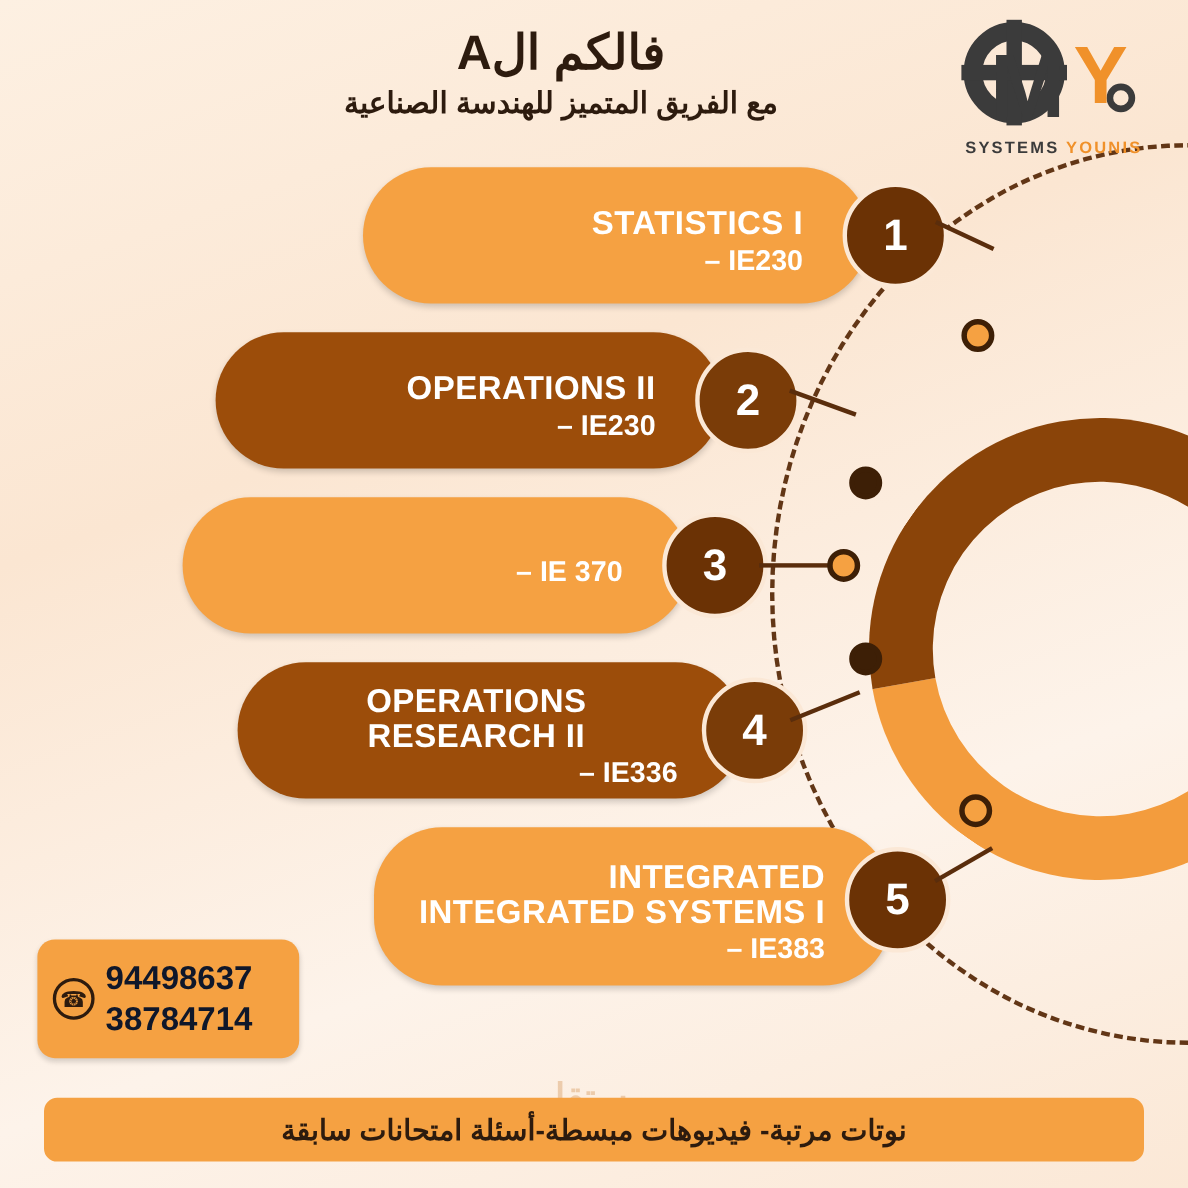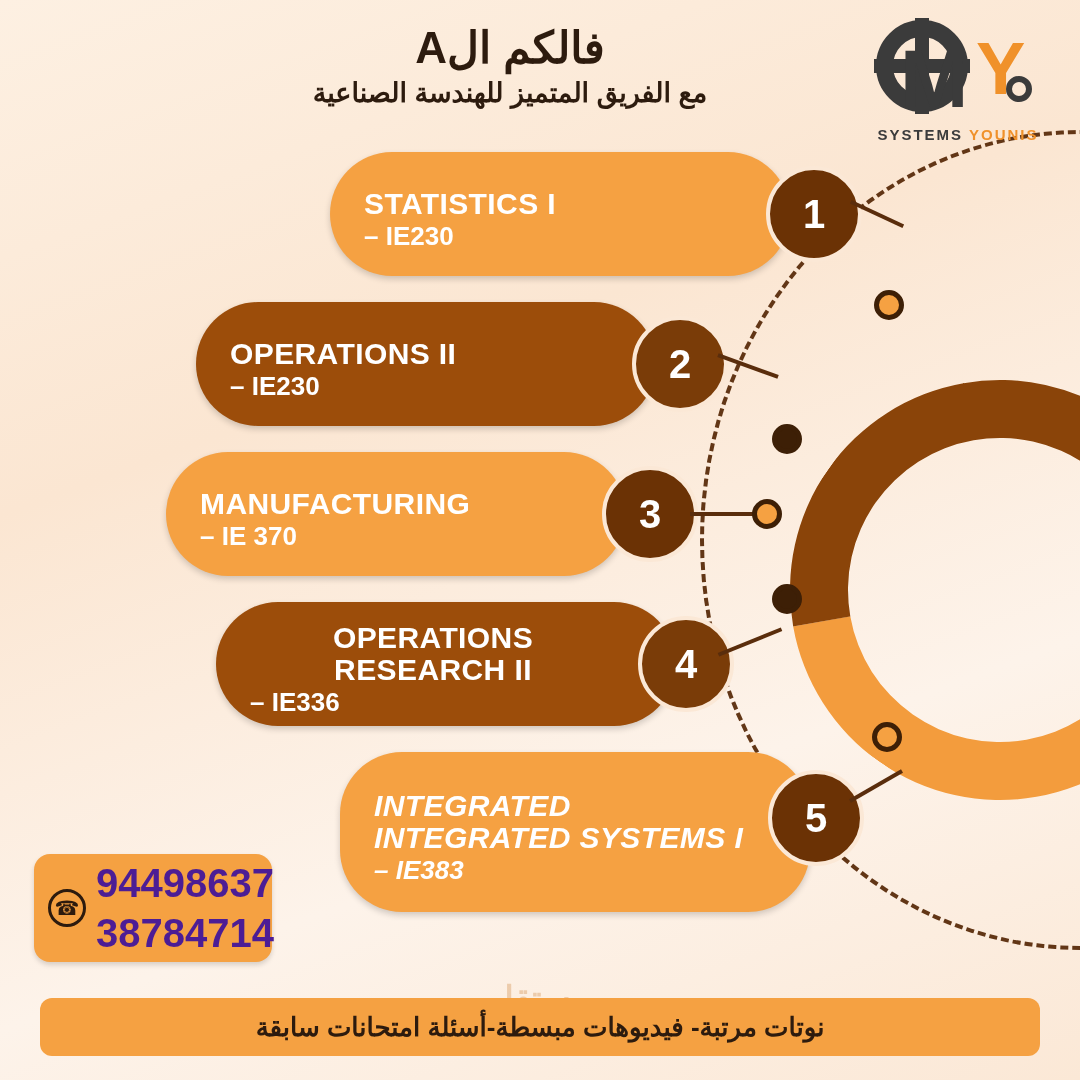--- a/index.html
+++ b/index.html
@@ -94,21 +94,21 @@
   .logo-name .dark { color: #3b3b3b; }
 
   
   .rows { position: absolute; top: 152px; left: 0; width: 1080px; }
   .row { position: relative; height: 150px; }
   .pill {
     position: absolute;
     height: 124px;
     border-radius: 62px;
     display: flex; flex-direction: column;
-    align-items: flex-start; justify-content: center;
+    align-items: flex-end; justify-content: center;
     color: #fff; text-align: center;
     box-shadow: 0 3px 6px rgba(0,0,0,.18);
     padding: 12px 60px 0 34px;
   }
   .pill .l1 { font-size: 30px; font-weight: bold; letter-spacing: .4px; line-height: 1.08; }
   .pill .l2 { font-size: 26px; font-weight: bold; line-height: 1.2; }
   .pill.light { background: #f5a142; }
   .pill.dark  { background: #9c4d0a; }
 
   .badge {
@@ -143,21 +143,21 @@
     padding-left: 14px;
     box-shadow: 0 3px 5px rgba(0,0,0,.15);
   }
   .phone-icon {
     width: 38px; height: 38px; border-radius: 50%;
     border: 3px solid #2d1b0e;
     display: flex; align-items: center; justify-content: center;
     font-size: 20px; color: #2d1b0e;
     flex: 0 0 auto;
   }
-  .phone-nums { color: #4c1d95; font-size: 40px; font-weight: bold; line-height: 1.25; }
+  .phone-nums { color: #0f172a; font-size: 30px; font-weight: bold; line-height: 1.25; }
 
   
   .footer-bar {
     position: absolute;
     left: 40px; right: 40px; bottom: 24px;
     height: 58px;
     background: #f5a142; border-radius: 12px;
     display: flex; align-items: center; justify-content: center;
     direction: rtl;
     color: #2d1b0e; font-size: 26px; font-weight: bold;
@@ -213,40 +213,39 @@
         <div class="l1">OPERATIONS II</div>
         <div class="l2">– IE230</div>
       </div>
       <div class="badge light" style="left:632px; top:14px;">2</div>
       <div class="connector" style="left:716px; top:62px; width:64px; transform:rotate(20deg);"></div>
       <div class="node dark" style="left:772px; top:122px;"></div>
     </div>
 
     <div class="row">
       <div class="pill light" style="left:166px; width:460px;">
-        <div class="l1">MANUFACTURING</div>
         <div class="l2">– IE 370</div>
       </div>
       <div class="badge dark" style="left:602px; top:14px;">3</div>
       <div class="connector" style="left:690px; top:60px; width:72px;"></div>
       <div class="node orange" style="left:752px; top:47px;"></div>
     </div>
 
     <div class="row">
       <div class="pill dark" style="left:216px; width:460px;">
         <div class="l1">OPERATIONS RESEARCH II</div>
         <div class="l2">– IE336</div>
       </div>
       <div class="badge light" style="left:638px; top:14px;">4</div>
       <div class="connector" style="left:716px; top:38px; width:68px; transform:rotate(-22deg);"></div>
       <div class="node dark" style="left:772px; top:-18px;"></div>
     </div>
 
     <div class="row">
-      <div class="pill light" style="left:340px; width:470px; height:160px;font-style:italic;">
+      <div class="pill light" style="left:340px; width:470px; height:144px;">
         <div class="l1">INTEGRATED</div>
         <div class="l1">INTEGRATED SYSTEMS I</div>
         <div class="l2">– IE383</div>
       </div>
       <div class="badge dark" style="left:768px; top:18px;">5</div>
       <div class="connector" style="left:846px; top:32px; width:60px; transform:rotate(-30deg);"></div>
       <div class="node orange" style="left:872px; top:-30px;"></div>
     </div>
   </div>
 

